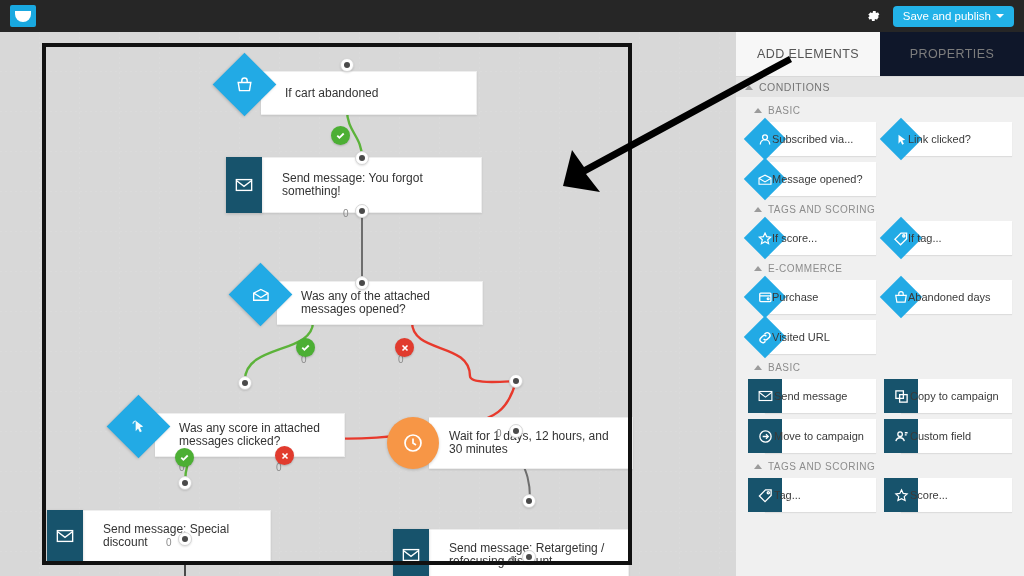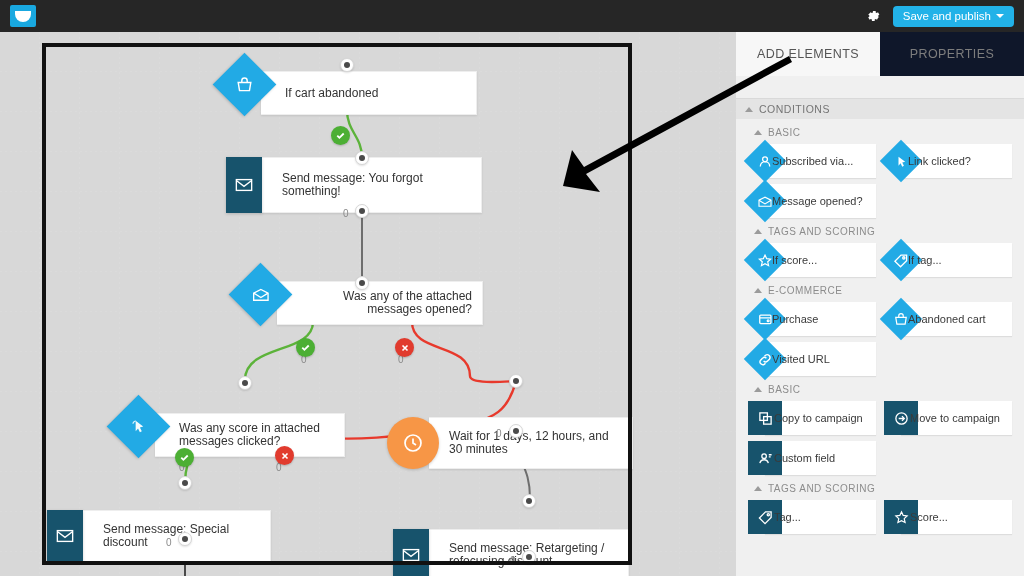--- a/index.html
+++ b/index.html
@@ -130,21 +130,21 @@
   .tab {
     flex:1; display:flex; align-items:center; justify-content:center;
     font-size:12.5px; letter-spacing:.4px; cursor:pointer;
   }
   .tab.active { background:#f7f7f7; color:#555; }
   .tab.inactive { background:#0f172a; color:#7d7d7d; }
 
   .section-head {
     height:21px; background:#e4e4e4; display:flex; align-items:center;
     gap:6px; padding-left:9px; font-size:10.5px; color:#757575;
-    letter-spacing:.5px; border-top:1px solid #d9d9d9;margin-top:22px;
+    letter-spacing:.5px; border-top:1px solid #d9d9d9;
   }
   .sub-head {
     height:20px; display:flex; align-items:center; gap:6px;
     padding-left:18px; font-size:10px; color:#8c8c8c; letter-spacing:.5px;
     margin-top:3px;
   }
   .tri { width:0;height:0;border-left:4px solid transparent;border-right:4px solid transparent;border-bottom:5px solid #9b9b9b; }
   .grid2 { display:flex; flex-wrap:wrap; padding:2px 9px 0 12px; gap:6px 8px; }
   .el {
     width:128px; height:34px; position:relative; cursor:pointer;
@@ -251,21 +251,21 @@
     </div>
     <div class="dot" style="left:355px;top:119px;">
         <i></i>
       </div>
     <div class="dot" style="left:355px;top:172px;">
         <i></i>
       </div>
     <div class="zero" style="left:343px;top:176px;">0</div>
 
     <div class="node" style="left:238px;top:240px;">
-      <div class="card" style="width:206px;text-align:right;">
+      <div class="card" style="width:206px;">
         <span class="label">Was any of the attached messages opened?</span>
       </div>
       <div class="diamond">
         <svg width="18" height="15" viewBox="0 0 20 16" fill="none" stroke="#fff" stroke-width="1.5">
           <path d="M2 14V6l8-4 8 4v8z"></path>
             <path d="M2 6l8 5 8-5"></path>
         </svg>
       </div>
     </div>
     <div class="dot" style="left:355px;top:244px;">
@@ -475,40 +475,50 @@
         <span class="txt">Purchase</span>
       </div>
       <div class="el cond">
         <div class="box"></div>
         <div class="tile">
           <svg width="15" height="15" viewBox="0 0 20 20" fill="none" stroke="#fff" stroke-width="1.6">
               <path d="M3 7h14l-1.5 9h-11z"></path>
               <path d="M7 7V5a3 3 0 0 1 6 0v2"></path>
             </svg>
         </div>
-        <span class="txt">Abandoned cart</span>
+        <span class="txt">Abandoned days</span>
       </div>
       <div class="el cond">
         <div class="box"></div>
         <div class="tile">
           <svg width="15" height="15" viewBox="0 0 16 16" fill="none" stroke="#fff" stroke-width="1.5">
               <path d="M6.5 9.5a3 3 0 0 0 4.2 0l2-2a3 3 0 0 0-4.2-4.2l-1 1"></path>
               <path d="M9.5 6.5a3 3 0 0 0-4.2 0l-2 2a3 3 0 0 0 4.2 4.2l1-1"></path>
             </svg>
         </div>
         <span class="txt">Visited URL</span>
       </div>
     </div>
 
 
     <div class="sub-head">
       <span class="tri"></span>
       <span>BASIC</span>
     </div>
     <div class="grid2">
+      <div class="el act">
+        <div class="box"></div>
+        <div class="tile">
+          <svg width="15" height="12" viewBox="0 0 20 15" fill="none" stroke="#fff" stroke-width="1.5">
+              <rect x="1.5" y="1.5" width="17" height="12"></rect>
+              <path d="M1.5 2.5L10 9l8.5-6.5"></path>
+            </svg>
+        </div>
+        <span class="txt">Send message</span>
+      </div>
       <div class="el act">
         <div class="box"></div>
         <div class="tile">
           <svg width="15" height="15" viewBox="0 0 16 16" fill="none" stroke="#fff" stroke-width="1.4">
               <rect x="2" y="2" width="8" height="8"></rect>
               <rect x="6" y="6" width="8" height="8"></rect>
             </svg>
         </div>
         <span class="txt">Copy to campaign</span>
       </div>

